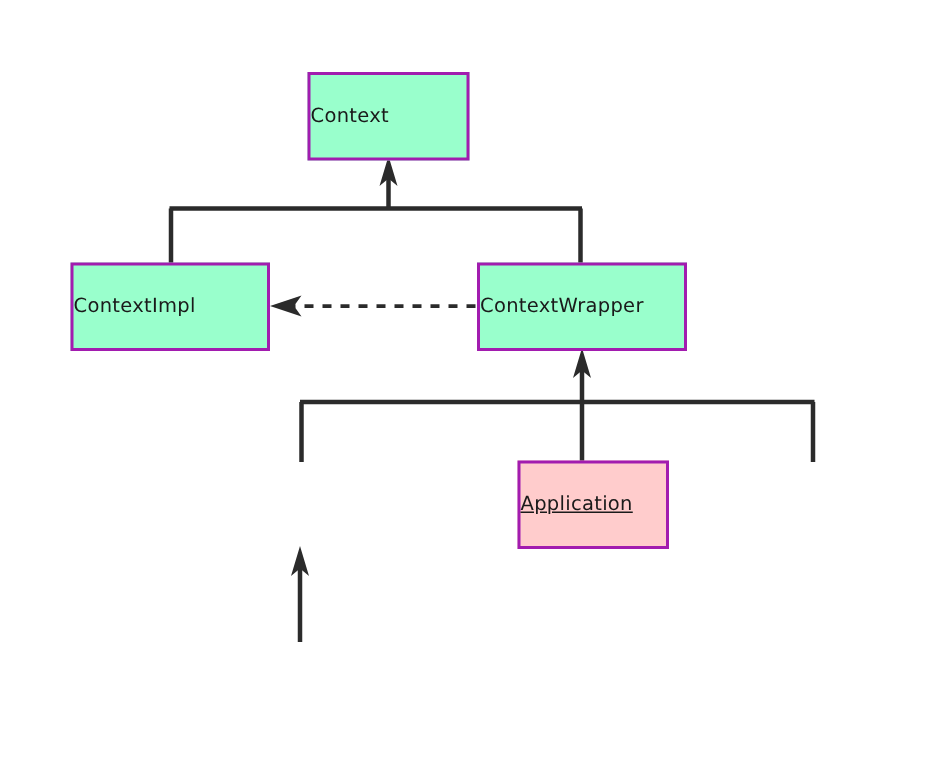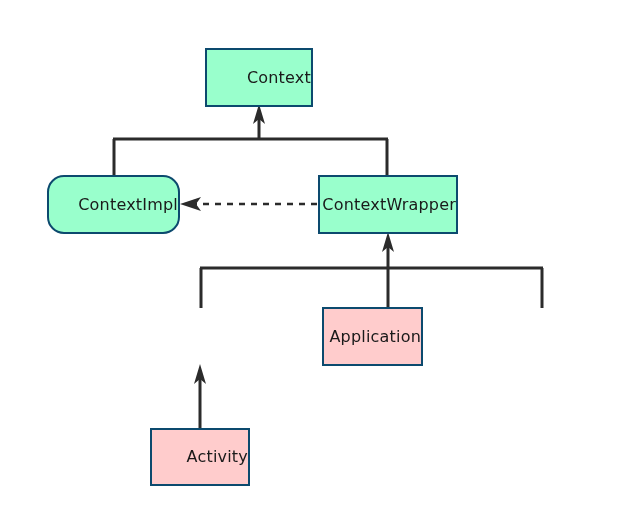--- a/index.html
+++ b/index.html
@@ -20,27 +20,27 @@
   #diagram-svg {
     position: absolute;
     left: 0;
     top: 0;
     width: 628px;
     height: 518px;
   }
   .node {
     position: absolute;
     box-sizing: border-box;
-    border: 2px solid #0c4a6e;
+    border: 2px solid #a21caf;
     display: flex;
     align-items: center;
-    justify-content: flex-end;
+    justify-content: flex-start;
     text-align: center;
     font-family: "DejaVu Sans", sans-serif;
-    font-size: 16px;
+    font-size: 13px;
     color: #1a1a1a;
     letter-spacing: 0.2px;
     line-height: 1;
     z-index: 2;
   }
   .node-green { background: #99ffcc; }
   .node-pink  { background: #ffcccc; }
   .node-label {
     pointer-events: none;
     white-space: nowrap;
@@ -87,31 +87,28 @@
       <line x1="317" y1="204" x2="196" y2="204" stroke="#2b2b2b" stroke-width="2.5" stroke-dasharray="6 6"></line>
       <polygon points="180,204 201,197 196,204 201,211" fill="#2b2b2b"></polygon>
     </g>
 
   </svg>
 
   <div class="node node-green" style="left:205px; top:48px; width:108px; height:59px;">
     <span class="node-label">Context</span>
   </div>
 
-  <div class="node node-green" style="left:47px; top:175px; width:133px; height:59px;border-radius:17px;">
+  <div class="node node-green" style="left:47px; top:175px; width:133px; height:59px;">
     <span class="node-label">ContextImpl</span>
   </div>
 
   <div class="node node-green" style="left:318px; top:175px; width:140px; height:59px;">
     <span class="node-label">ContextWrapper</span>
   </div>
 
 
-  <div class="node node-pink" style="left:322px; top:307px; width:101px; height:59px;">
+  <div class="node node-pink" style="left:345px; top:307px; width:101px; height:59px;text-decoration:underline;">
     <span class="node-label">Application</span>
   </div>
 
 
-  <div class="node node-pink" style="left:150px; top:428px; width:100px; height:58px;">
-    <span class="node-label">Activity</span>
-  </div>
 
 </div>
 
 </body></html>

